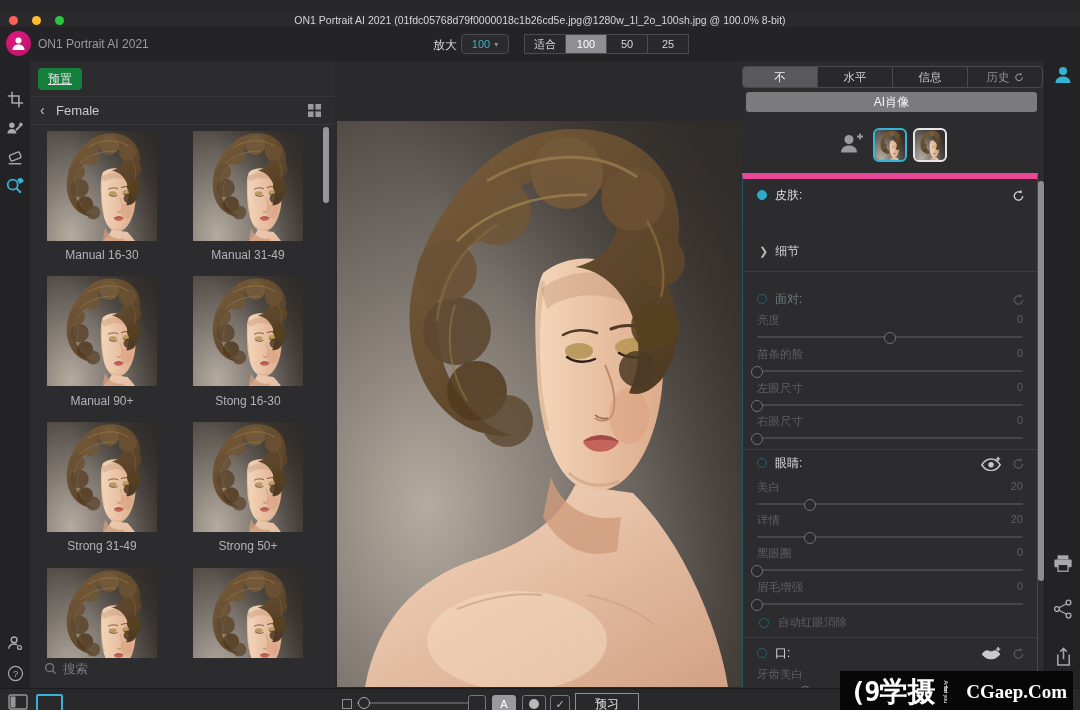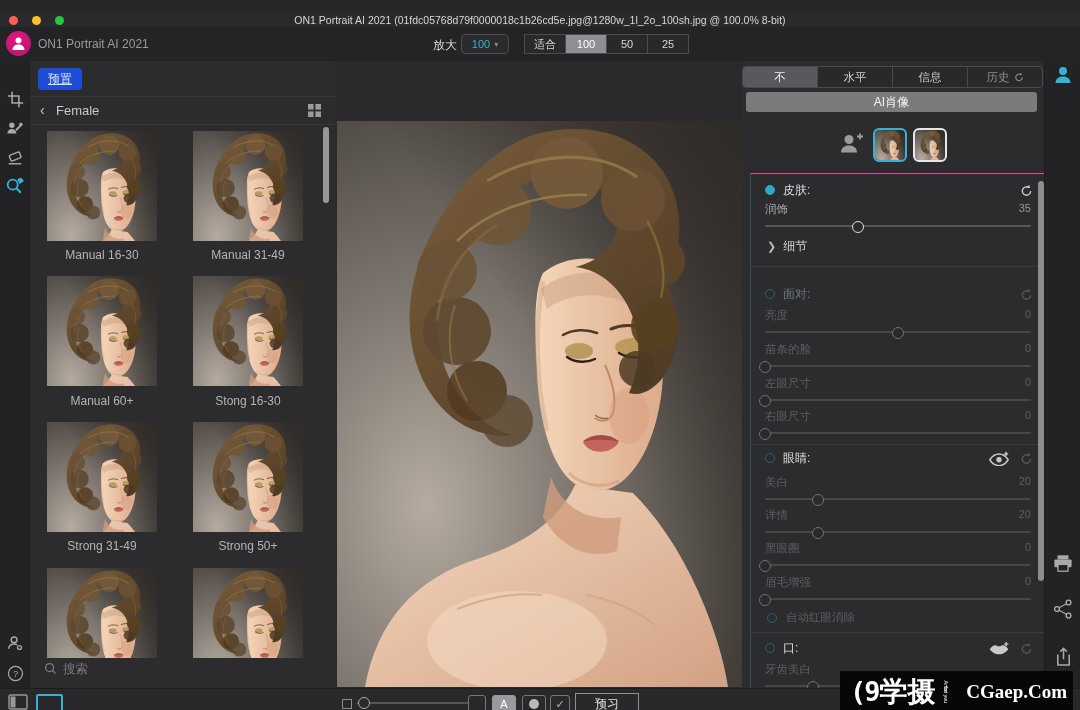--- a/index.html
+++ b/index.html
@@ -31,21 +31,21 @@
 
   
   .left-rail{left:0;top:48px;width:30px;height:627px;background:#232326;border-right:1px solid #1d1d20;}
   .right-rail{left:1044px;top:48px;width:36px;height:627px;background:#232326;border-left:1px solid #1d1d20;}
   .rail-ic{position:absolute;left:5px;width:20px;height:20px;color:#a9a9ac;display:flex;align-items:center;justify-content:center;}
   .right-rail .rail-ic{left:8px;}
   .teal{color:#35b2d5 !important;}
 
   
   .presets{left:30px;top:48px;width:305px;height:627px;background:#2c2c2f;}
-  .preset-tab{position:absolute;left:8px;top:7px;height:22px;padding:0 10px;background:#1d4ed8;border-radius:4px;
+  .preset-tab{position:absolute;left:8px;top:7px;height:22px;padding:0 10px;background:#15803d;border-radius:4px;
               font-size:12px;color:#e4e4e6;display:flex;align-items:center;text-decoration:underline;}
   .cat-row{position:absolute;left:0;top:35px;width:100%;height:27px;border-top:1px solid #38383b;border-bottom:1px solid #38383b;}
   .cat-chev{position:absolute;left:10px;top:5px;color:#c9c9cb;font-size:14px;}
   .cat-name{position:absolute;left:26px;top:6px;font-size:13px;color:#c9c9cb;}
   .grid-ic{position:absolute;right:14px;top:6px;color:#9b9b9e;}
   .pcard-thumb{position:absolute;width:110px;background:#3a3a3d;overflow:hidden;}
   .pcard-thumb svg{display:block;}
   .plabel{position:absolute;width:110px;text-align:center;font-size:12px;color:#b4b4b6;}
   .search-row{position:absolute;left:14px;top:600px;display:flex;align-items:center;gap:6px;color:#7c7c80;font-size:12.5px;}
   .pscroll{position:absolute;left:293px;top:66px;width:6px;height:76px;border-radius:3px;background:#97979a;}
@@ -62,22 +62,22 @@
   .rtab.sel{background:#59595d;color:#f2f2f3;}
   .rtab.dimtab{color:#8f8f93;}
   .ai-btn{position:absolute;left:4px;top:31px;width:291px;height:20px;background:#7b7b7e;border-radius:3px;
           display:flex;align-items:center;justify-content:center;font-size:12px;color:#f4f4f5;}
   .faces-row{position:absolute;left:0;top:58px;width:299px;height:52px;display:flex;align-items:center;justify-content:center;gap:10px;}
   .addface{color:#9b9b9e;}
   .face-chip{width:30px;height:30px;border-radius:4px;overflow:hidden;background:#555;}
   .face-chip.selch{outline:2px solid #35b2d5;}
   .face-chip.whitech{outline:2px solid #e6e6e8;}
 
-  .sliders-box{position:absolute;left:8px;top:112px;width:294px;height:515px;
-               border-left:1px solid #245666;border-right:1px solid #245666;border-top:1px solid #ec4899;text-decoration:underline;}
+  .sliders-box{position:absolute;left:0;top:112px;width:294px;height:515px;
+               border-left:1px solid #245666;border-right:1px solid #245666;border-top:6px solid #ec4899;text-decoration:underline;}
   .rscroll{position:absolute;left:296px;top:120px;width:6px;height:400px;border-radius:3px;background:#8d8d90;}
 
   .sechead{position:absolute;left:14px;right:12px;height:16px;display:flex;align-items:center;gap:8px;}
   .toggle{width:10px;height:10px;border-radius:50%;box-sizing:border-box;border:1.5px solid #2d9cbb;flex:0 0 auto;}
   .toggle.filled{background:#2fa9c9;border-color:#2fa9c9;}
   .toggle.dimring{border-color:#27616f;}
   .sectitle{font-size:12px;color:#dddde0;}
   .dimhead .sectitle{color:#6f7a80;}
   .sec-icons{margin-left:auto;display:flex;align-items:center;gap:10px;}
   .ric{color:#c9c9cb;display:flex;}
@@ -293,21 +293,21 @@
     <div class="pcard-thumb" style="left:17px;top:215px;height:110px">
         <svg width="110" height="110">
           <use href="#portrait" xlink:href="#portrait"></use>
         </svg>
       </div>
     <div class="pcard-thumb" style="left:163px;top:215px;height:110px">
         <svg width="110" height="110">
           <use href="#portrait" xlink:href="#portrait"></use>
         </svg>
       </div>
-    <div class="plabel" style="left:17px;top:333px">Manual 60+</div>
+    <div class="plabel" style="left:17px;top:333px">Manual 90+</div>
     <div class="plabel" style="left:163px;top:333px">Stong 16-30</div>
 
     <div class="pcard-thumb" style="left:17px;top:361px;height:110px">
         <svg width="110" height="110">
           <use href="#portrait" xlink:href="#portrait"></use>
         </svg>
       </div>
     <div class="pcard-thumb" style="left:163px;top:361px;height:110px">
         <svg width="110" height="110">
           <use href="#portrait" xlink:href="#portrait"></use>
@@ -385,29 +385,20 @@
         <span class="toggle filled"></span>
         <span class="sectitle">皮肤:</span>
         <span class="sec-icons">
             <span class="ric">
               <svg width="13" height="13" viewBox="0 0 14 14">
                 <path d="M11.5 7.5a4.5 4.5 0 1 1-1.6-3.4" fill="none" stroke="currentColor" stroke-width="1.5"></path>
                 <path d="M10.2 0.8l0.4 3.6-3.6-0.6z" fill="currentColor"></path>
               </svg>
             </span>
           </span>
-      </div>
-      <div class="srow" style="top:28px">
-        <div class="slh">
-            <span class="slbl">润饰</span>
-            <span class="sval">35</span>
-          </div>
-        <div class="strack">
-            <span class="shandle" style="left: calc(35% - 6px);"></span>
-          </div>
       </div>
       <div class="expander" style="top:64px">
         <span class="exp-ch">❯</span>
         <span>细节</span>
       </div>
       <div class="sdiv" style="top:92px"></div>
 
       <div class="sechead dimhead" style="top:112px">
         <span class="toggle dimring"></span>
         <span class="sectitle">面对:</span>

